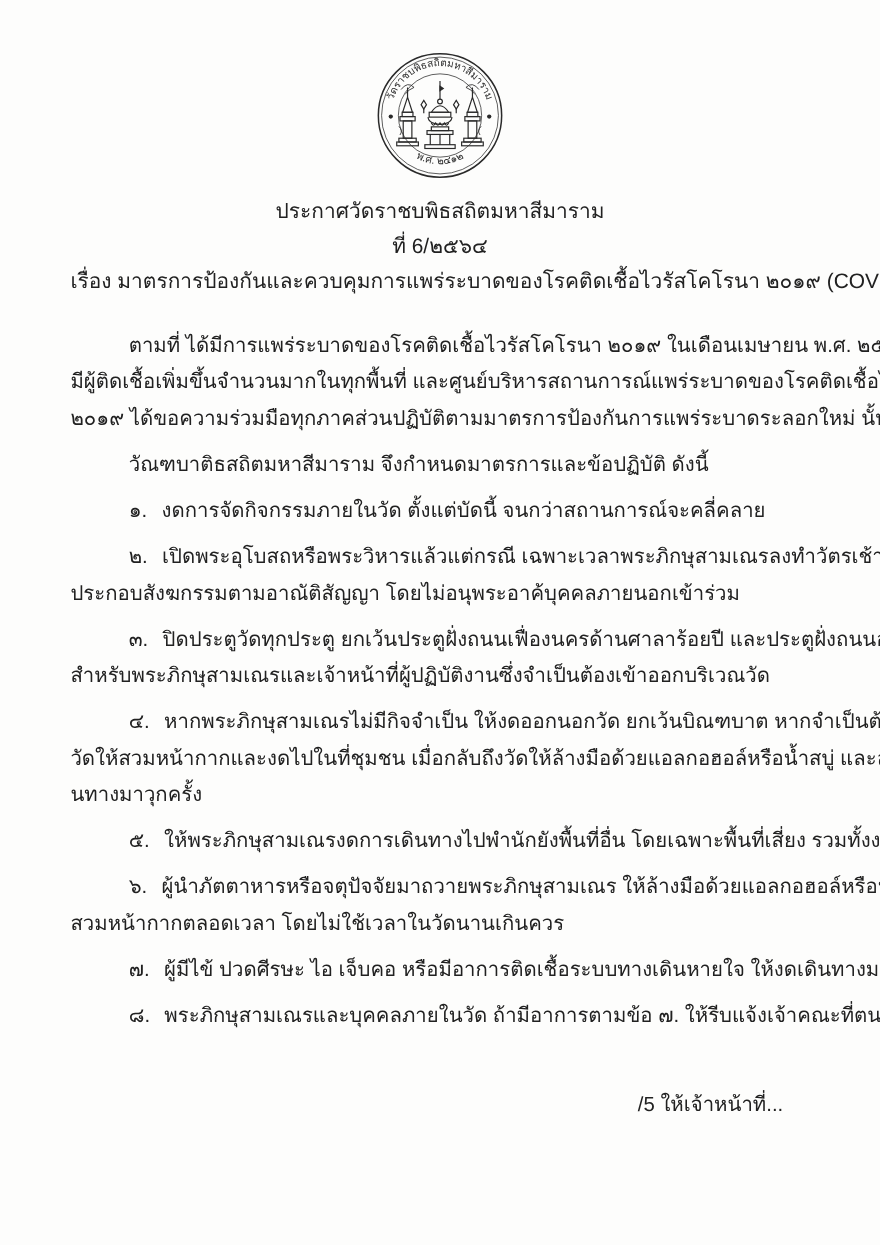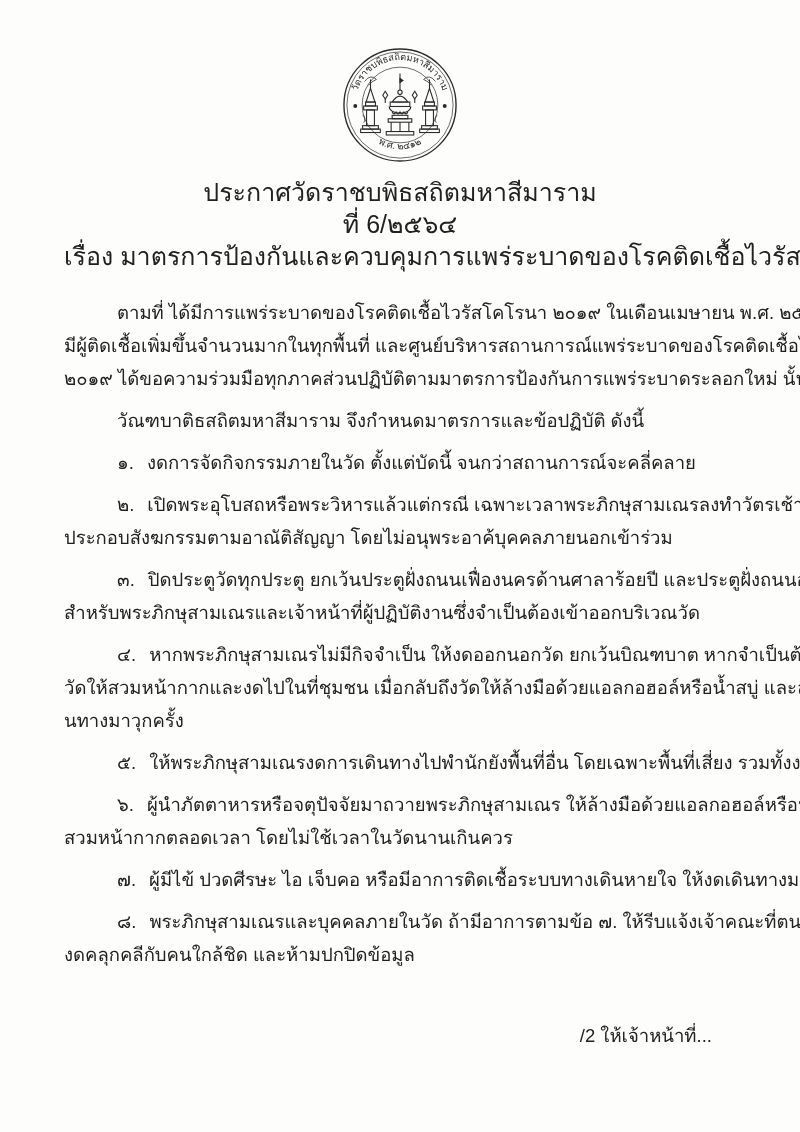--- a/index.html
+++ b/index.html
@@ -9,21 +9,21 @@
   *{margin:0;padding:0;box-sizing:border-box;}
   html,body{width:800px;height:1132px;overflow:hidden;}
   body{
     background:var(--paper);
     color:var(--ink);
     font-family:"Liberation Sans","DejaVu Sans",sans-serif;
   }
   .page{width:800px;height:1132px;padding:0 64px;position:relative;}
   .seal-wrap{text-align:center;padding-top:46px;}
   .seal-wrap svg{display:inline-block;}
-  .doc-header{margin-top:8px;text-align:center;font-size:25px;}
+  .doc-header{margin-top:8px;text-align:center;font-size:19px;}
   .doc-header .hline{line-height:32px;white-space:nowrap;}
   .body-text{margin-top:24px;font-size:18.5px;}
   .para{margin:9px 0;}
   .line{line-height:33px;white-space:nowrap;}
   .first{padding-left:53px;}
   .inum{margin-right:13px;}
   .doc-footer{margin-top:48px;text-align:right;padding-right:24px;font-size:18.5px;line-height:33px;}
 </style>
 </head>
 <body>
@@ -143,20 +143,19 @@
       <div class="line first"><span class="inum">๖.</span><span>ผู้นำภัตตาหารหรือจตุปัจจัยมาถวายพระภิกษุสามเณร ให้ล้างมือด้วยแอลกอฮอล์หรือน้ำสบู่ และ</span></div>
       <div class="line">สวมหน้ากากตลอดเวลา โดยไม่ใช้เวลาในวัดนานเกินควร</div>
     </div>
 
     <div class="para">
       <div class="line first"><span class="inum">๗.</span><span>ผู้มีไข้ ปวดศีรษะ ไอ เจ็บคอ หรือมีอาการติดเชื้อระบบทางเดินหายใจ ให้งดเดินทางมาวัด</span></div>
     </div>
 
     <div class="para">
       <div class="line first"><span class="inum">๘.</span><span>พระภิกษุสามเณรและบุคคลภายในวัด ถ้ามีอาการตามข้อ ๗. ให้รีบแจ้งเจ้าคณะที่ตนสังกัดทันที</span></div>
-      <div class="line">งดคลุกคลีกับคนใกล้ชิด และห้ามปกปิดข้อมูล</div>
     </div>
 
   </div>
 
-  <div class="doc-footer">/2 ให้เจ้าหน้าที่...</div>
+  <div class="doc-footer">/5 ให้เจ้าหน้าที่...</div>
 
 </div>
 
 </body></html>

